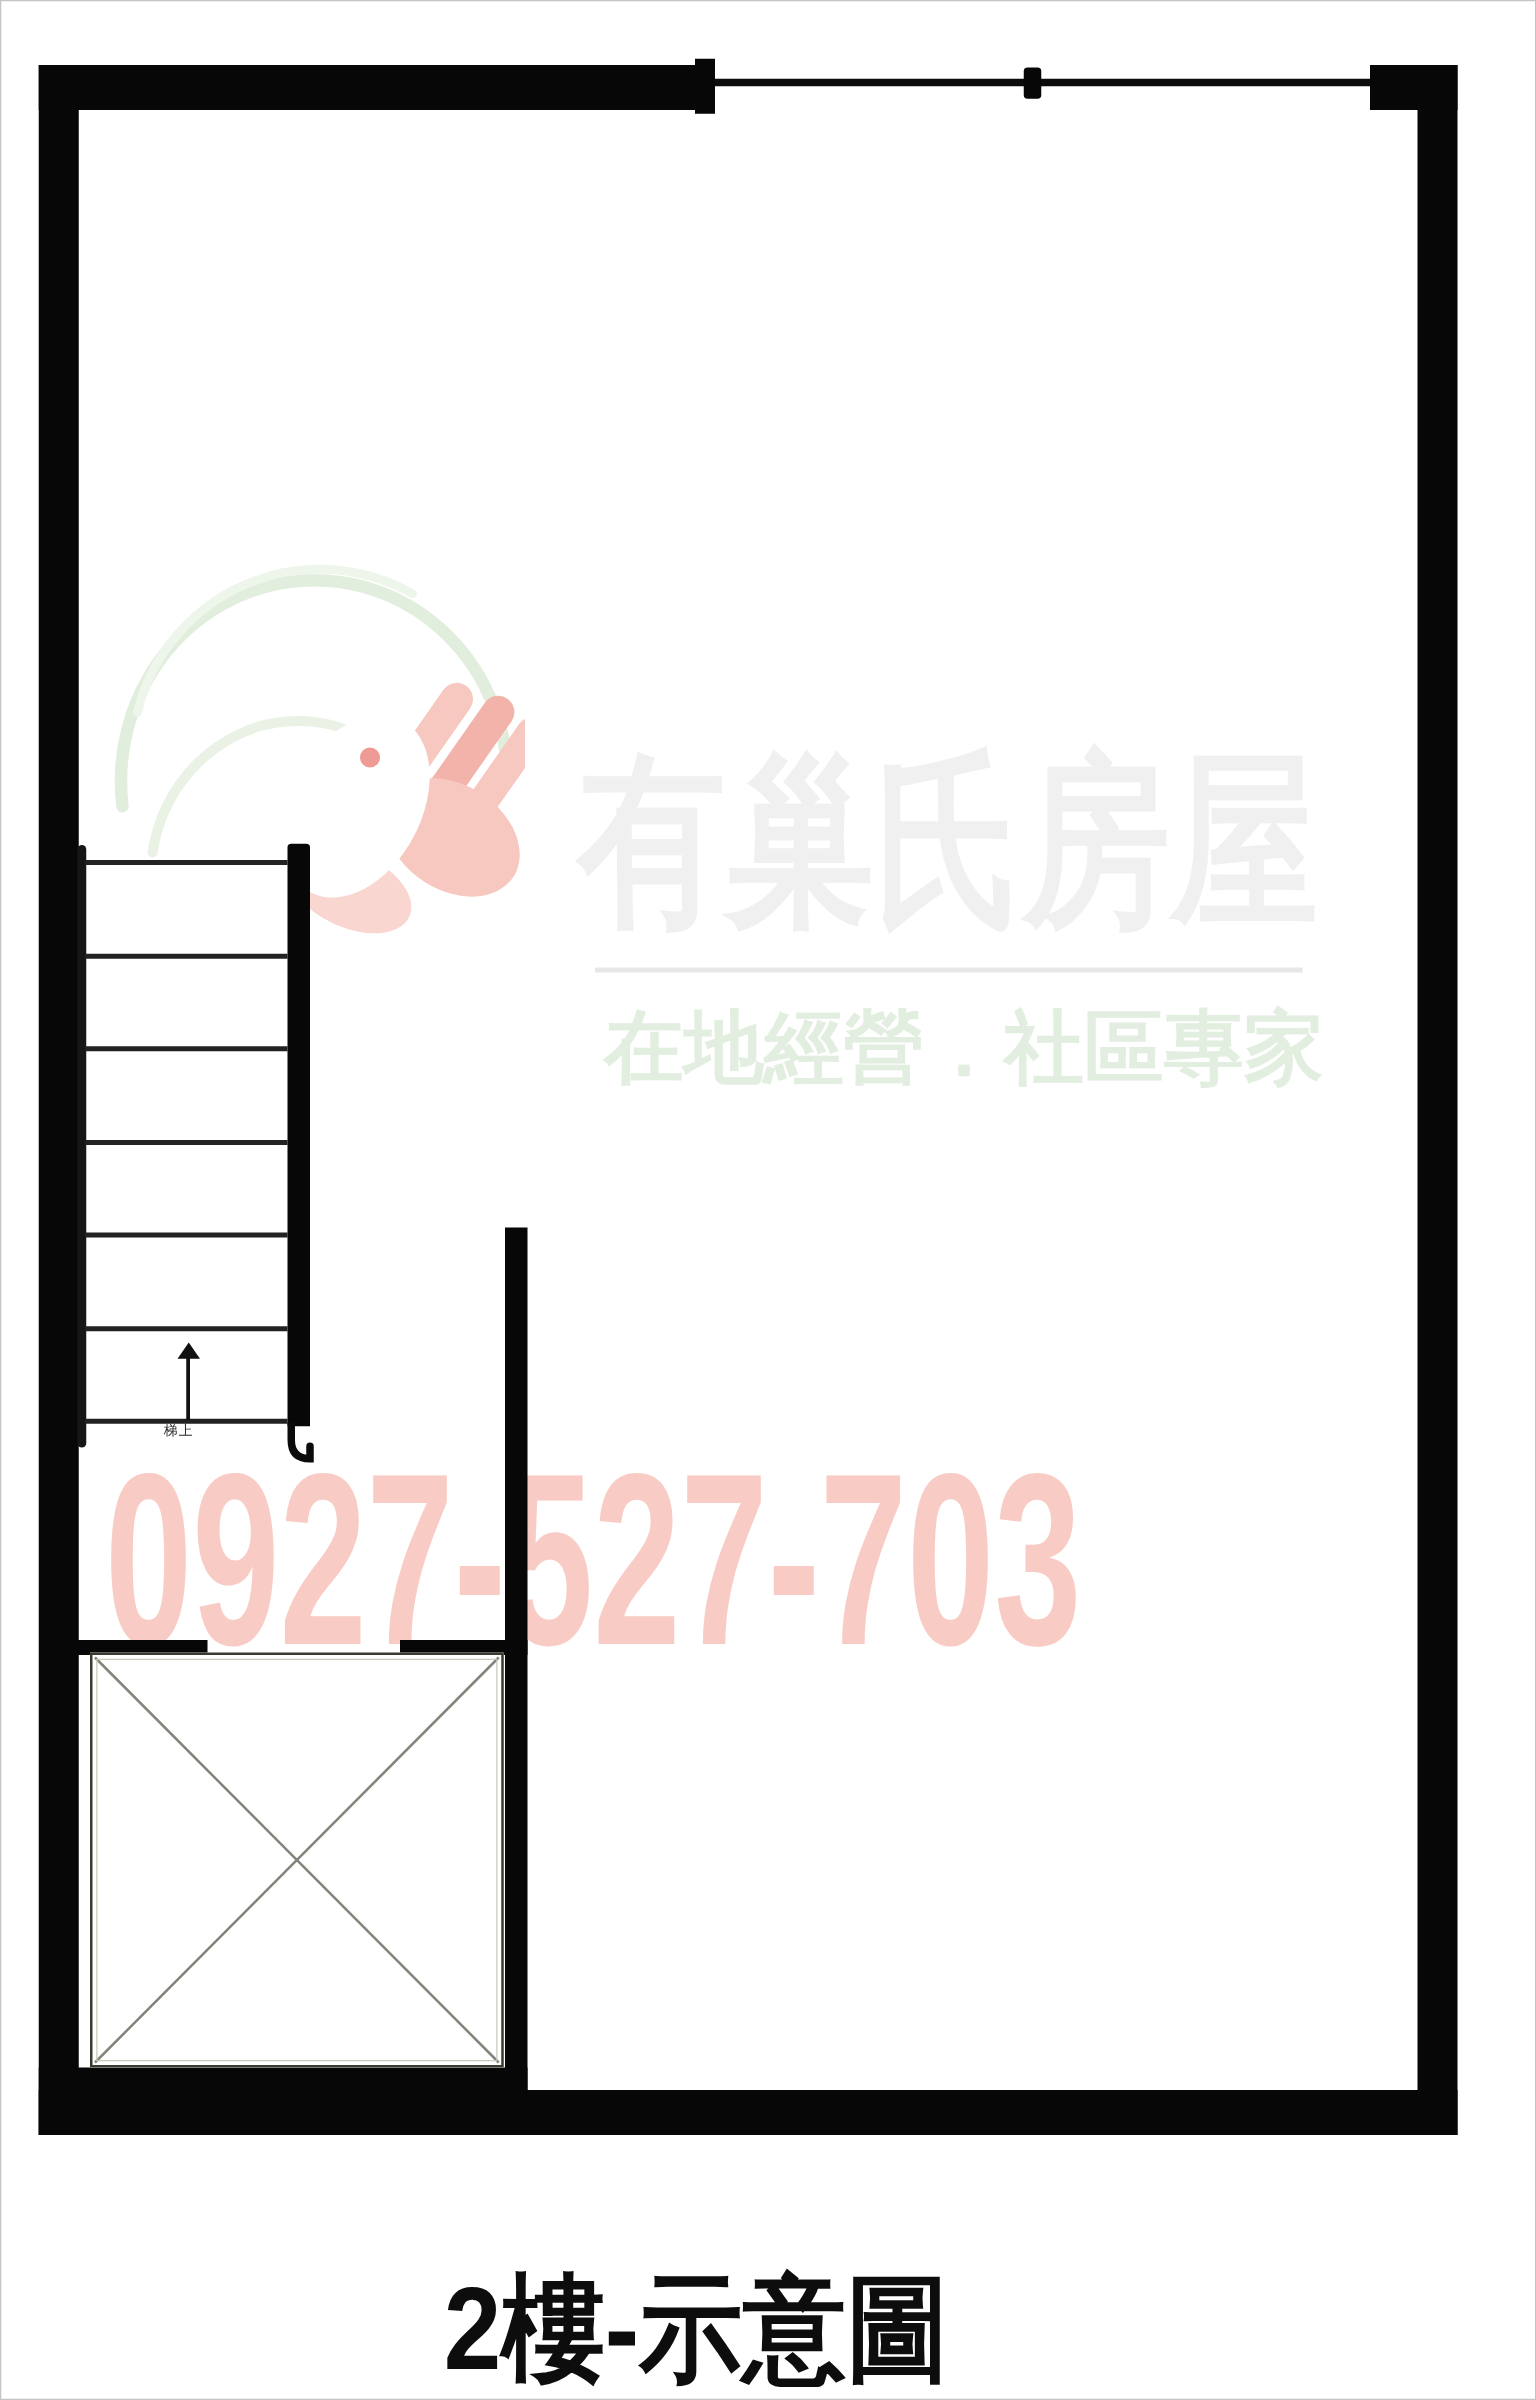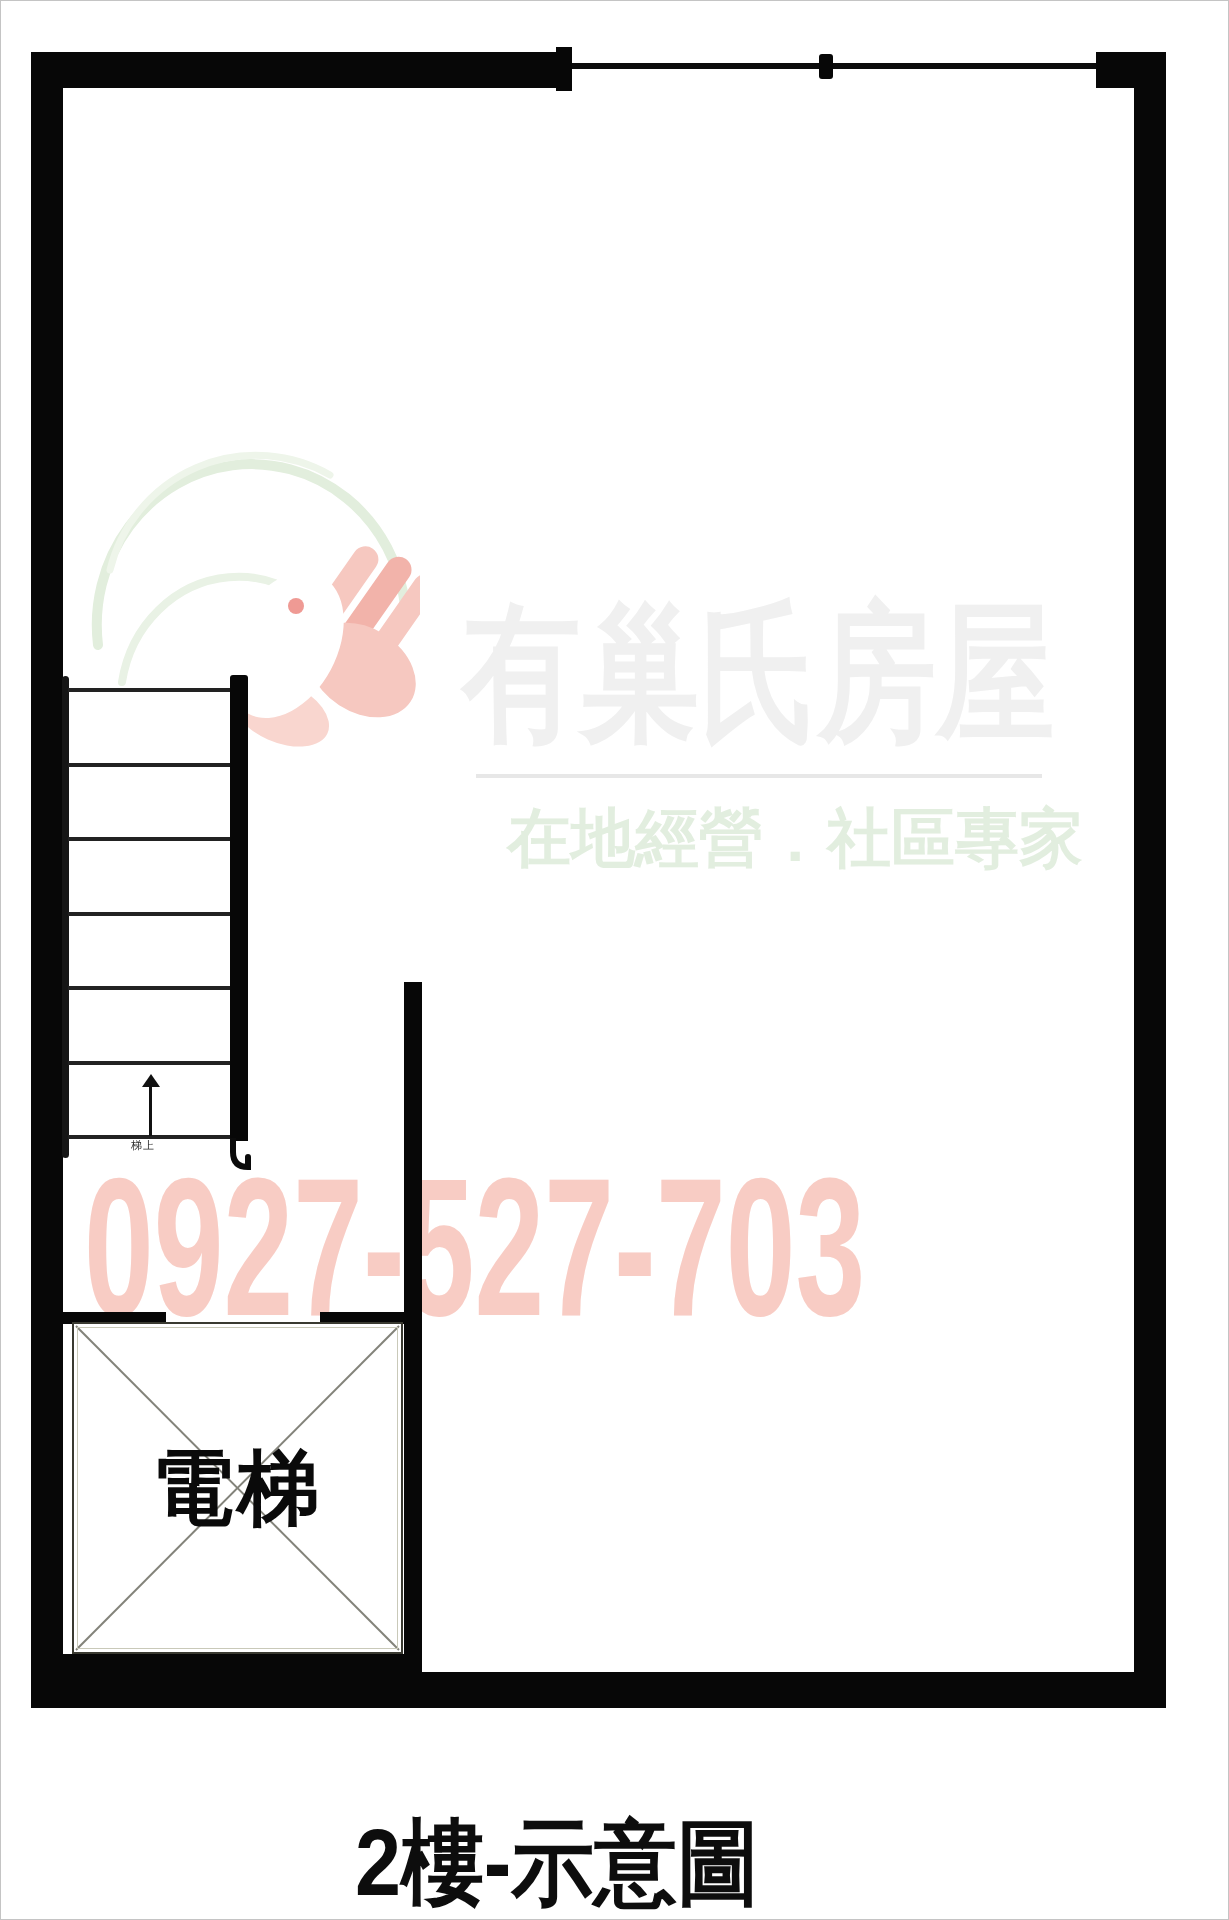--- a/index.html
+++ b/index.html
@@ -14,21 +14,21 @@
   .wm-brand{
     position:absolute;left:462px;top:598px;
     font-size:150px;line-height:1;font-weight:700;color:#f0f0f0;
     white-space:nowrap;transform:scaleX(.79);transform-origin:left top;
     letter-spacing:0px;z-index:1;
   }
   .wm-divider{position:absolute;left:476px;top:774px;width:566px;height:4px;background:#e7e7e7;z-index:1;}
   .wm-slogan{
     position:absolute;left:483px;top:806px;
     font-size:64px;line-height:1;font-weight:700;color:#e2eedf;
-    white-space:nowrap;letter-spacing:0px;z-index:1;margin-left:24px;
+    white-space:nowrap;letter-spacing:0px;z-index:1;
   }
   .wm-phone{
     position:absolute;left:84px;top:1150px;
     font-size:196px;line-height:1;font-weight:700;color:#f8ccc4;
     white-space:nowrap;transform:scaleX(.64);transform-origin:left top;
     z-index:1;
   }
   .wm-logo{position:absolute;left:80px;top:420px;width:340px;height:330px;z-index:0;}
   
   .plan-el{z-index:2;}
@@ -129,18 +129,17 @@
 
   <div class="wall plan-el" style="left:59px;top:1312px;width:107px;height:12px;"></div>
   <div class="wall plan-el" style="left:320px;top:1312px;width:102px;height:12px;"></div>
   <div class="wall plan-el" style="left:31px;top:1654px;width:391px;height:54px;"></div>
 
   <div class="elev-box">
     <svg class="elev-x" viewBox="0 0 327 328" preserveAspectRatio="none">
       <line x1="2" y1="2" x2="325" y2="326" stroke="#83837a" stroke-width="2"></line>
       <line x1="325" y1="2" x2="2" y2="326" stroke="#83837a" stroke-width="2"></line>
     </svg>
-    <div class="elev-label">電梯</div>
   </div>
 
   <div class="title">2樓-示意圖</div>
 
 </div>
 
 </body></html>

